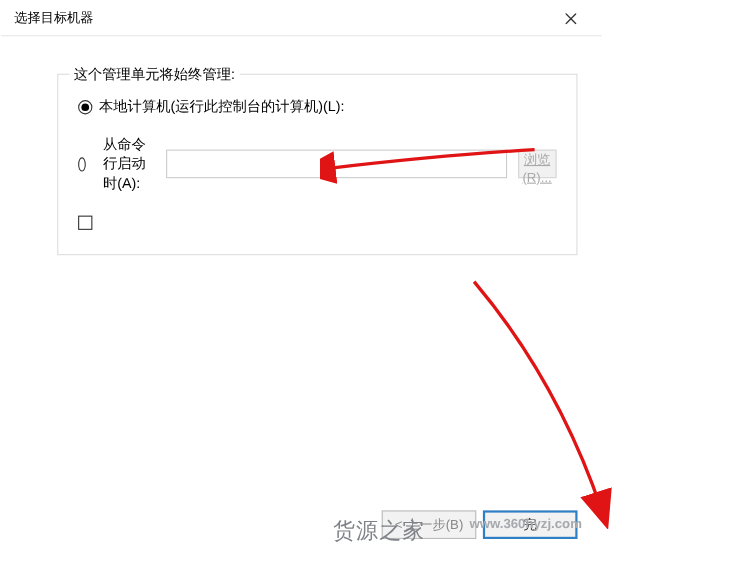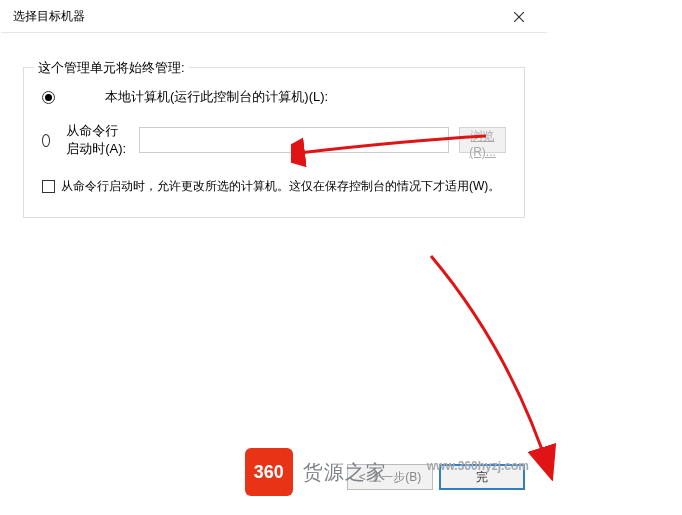--- a/index.html
+++ b/index.html
@@ -3,23 +3,23 @@
 <meta charset="utf-8">
 <style>
   * { box-sizing: border-box; margin: 0; padding: 0; }
   html, body { width: 682px; height: 515px; font-family: "Microsoft YaHei", "Segoe UI", sans-serif; font-size: 12px; background: #fff; }
   .window { width: 548px; height: 515px; position: relative; background: #fff; border: 1px solid #fff; }
   .titlebar { height: 32px; display: flex; align-items: center; justify-content: space-between; padding: 0 8px 0 12px; border-bottom: 1px solid #e6e6e6; }
   .title { font-size: 12px; color: #000; }
   .close-btn { width: 40px; height: 32px; display: flex; align-items: center; justify-content: center; font-size: 14px; color: #333; cursor: pointer; }
   .content { padding: 28px 22px 0 22px; position: relative; }
   .instruction { font-size: 13px; color: #000; margin-bottom: 30px; }
-  .group { border: 1px solid #ddd; padding: 20px 18px 22px 18px; position: relative; margin-top: 6px; }
+  .group { border: 1px solid #ddd; padding: 20px 18px 22px 18px; position: relative; margin-top: 6px; margin-left: 29px; }
   .group-legend { position: absolute; top: -9px; left: 10px; background: #fff; padding: 0 4px; font-size: 13px; }
-  .radio-row { display: flex; align-items: center; margin-bottom: 16px; gap: 44px; }
+  .radio-row { display: flex; align-items: center; margin-bottom: 16px; }
   .radio { width: 13px; height: 13px; border: 1px solid #333; border-radius: 50%; margin-right: 6px; display: inline-flex; align-items: center; justify-content: center; cursor: pointer; }
   .radio.selected::after { content: ""; width: 7px; height: 7px; background: #000; border-radius: 50%; display: block; }
   .radio-label { font-size: 13px; }
   .another-row { display: flex; align-items: center; gap: 10px; }
   .another-row .text-input { flex: 0 0 310px; height: 26px; border: 1px solid #ccc; background: #fff; padding: 0 6px; font-size: 12px; }
   .browse-btn { width: 82px; height: 26px; background: #f1f1f1; border: 1px solid #d5d5d5; color: #aaa; cursor: default; font-size: 12px; text-decoration: underline; }
   .checkbox-row { display: flex; align-items: center; margin-top: 20px; }
   .checkbox { width: 13px; height: 13px; border: 1px solid #333; margin-right: 6px; cursor: pointer; }
   .footer { position: absolute; bottom: 24px; right: 22px; display: flex; gap: 6px; }
   .footer button { width: 86px; height: 26px; border: 1px solid #bbb; background: #f2f2f2; font-size: 12px; color: #888; cursor: default; }
@@ -58,21 +58,20 @@
 
       <div class="another-row">
         <span class="radio"></span>
         <span class="radio-label">从命令行启动时(A):</span>
         <input class="text-input" type="text" value="" style="">
         <button class="browse-btn">浏览(R)...</button>
       </div>
 
       <div class="checkbox-row">
         <span class="checkbox"></span>
-        <span>从命令行启动时，允许更改所选的计算机。这仅在保存控制台的情况下才适用(W)。</span>
       </div>
     </div>
   </div>
 
   <svg class="red-arrow" width="210" height="50">
     <defs>
         <marker id="ah1" markerWidth="12" markerHeight="10" refX="2" refY="5" orient="auto">
           <polygon points="0,0 12,5 0,10" fill="#e01414"></polygon>
         </marker>
       </defs>
@@ -87,19 +86,18 @@
       </defs>
     <path d="M10,5 Q90,100 130,225" stroke="#e01414" stroke-width="3" fill="none" marker-end="url(#ah2)"></path>
   </svg>
 
   <div class="footer">
     <button>&lt; 上一步(B)</button>
     <button class="finish">完</button>
   </div>
 
   <div class="watermark">
-    <div class="wm-badge">360</div>
     <div class="wm-text">
       <span class="wm-title">货源之家</span>
       <span class="wm-url">www.360hyzj.com</span>
     </div>
   </div>
 </div>
 
 </body></html>

